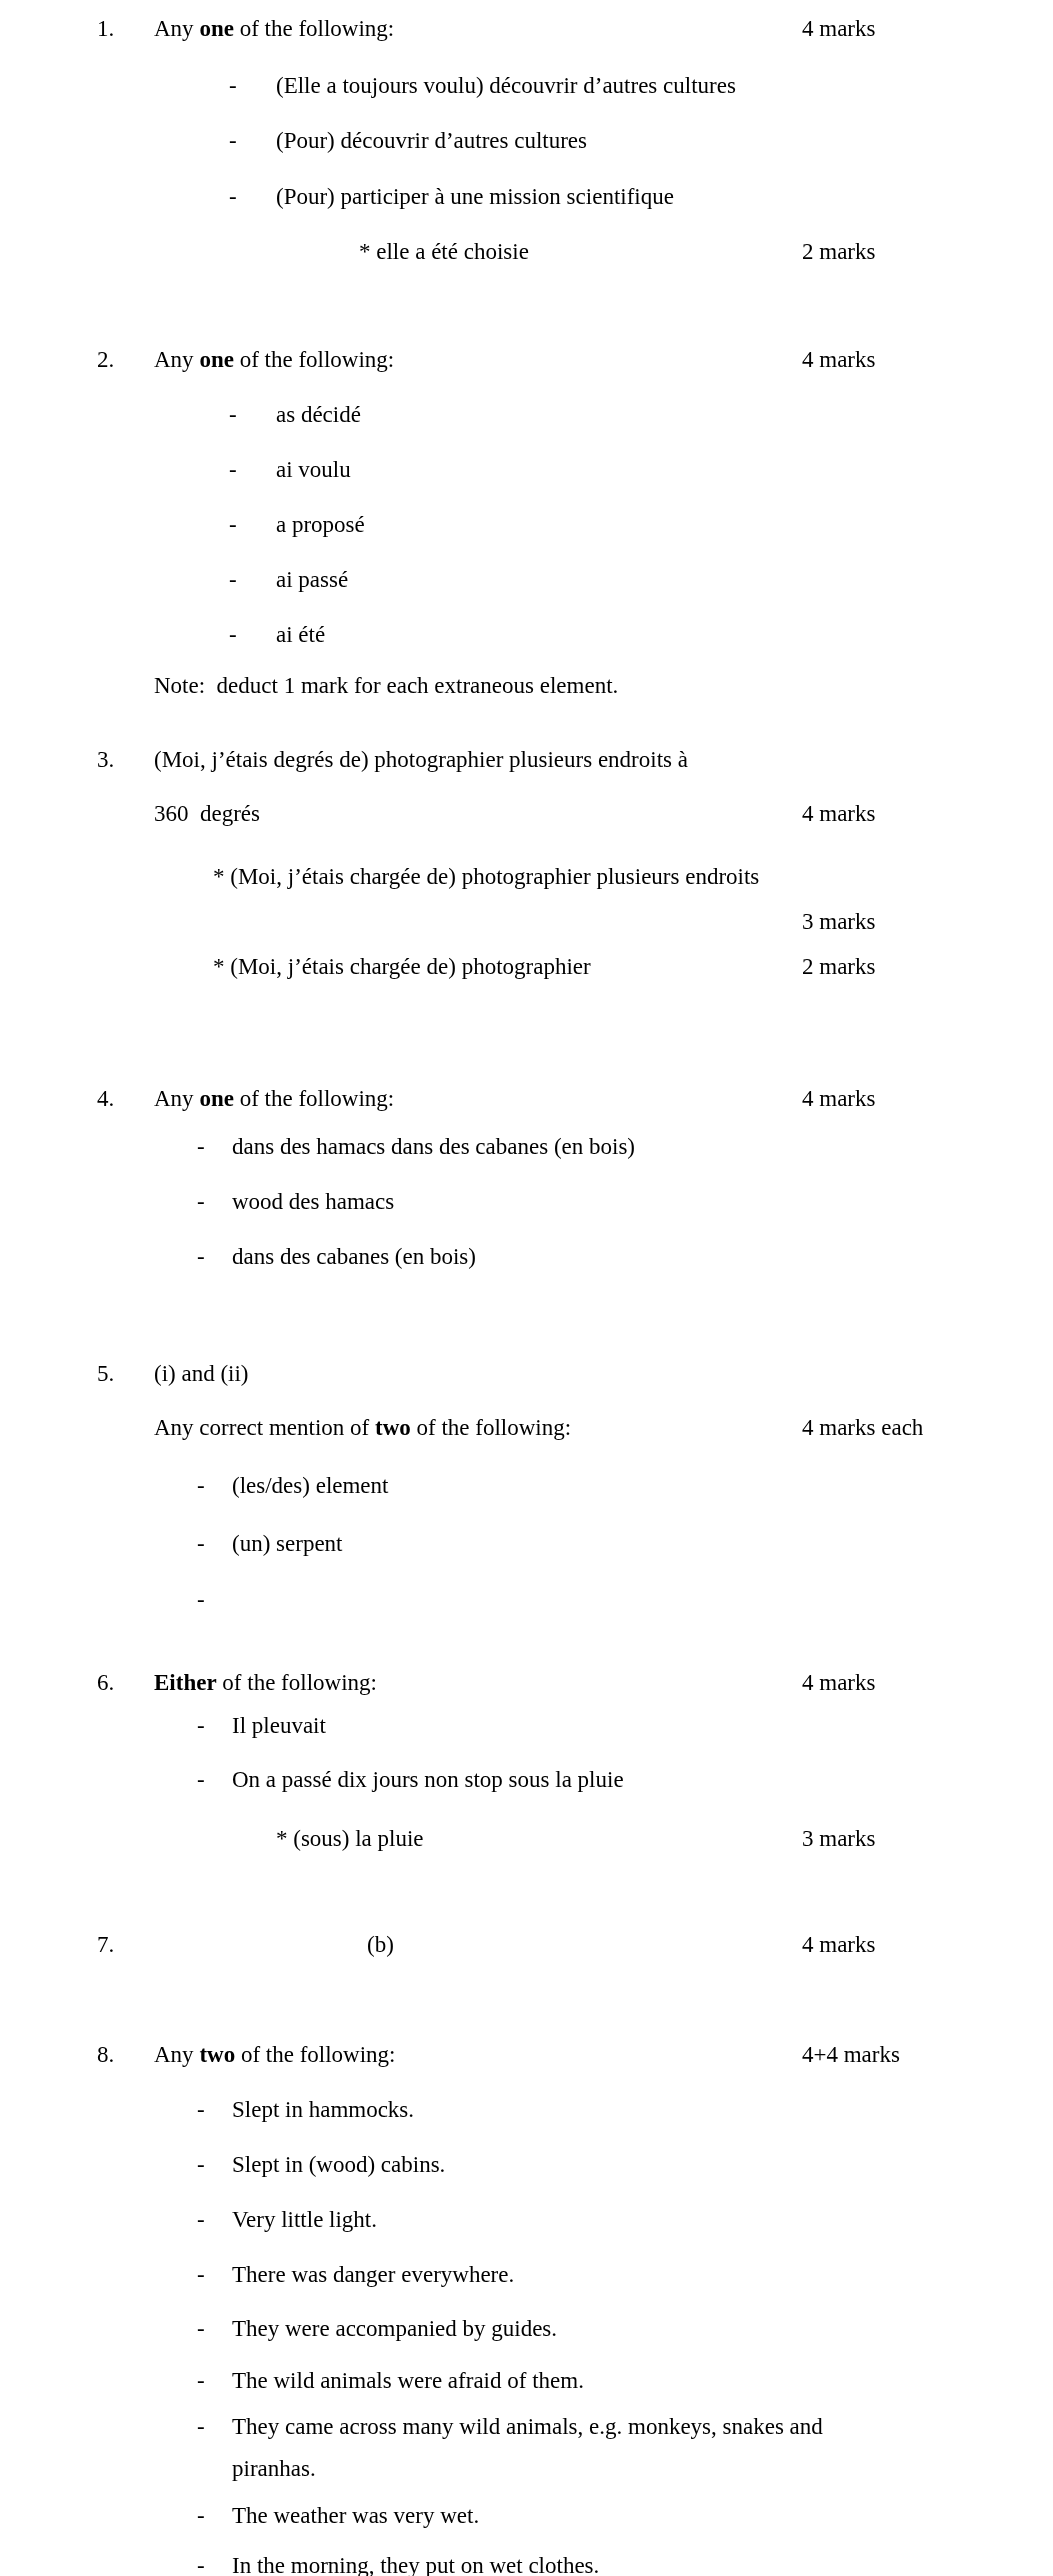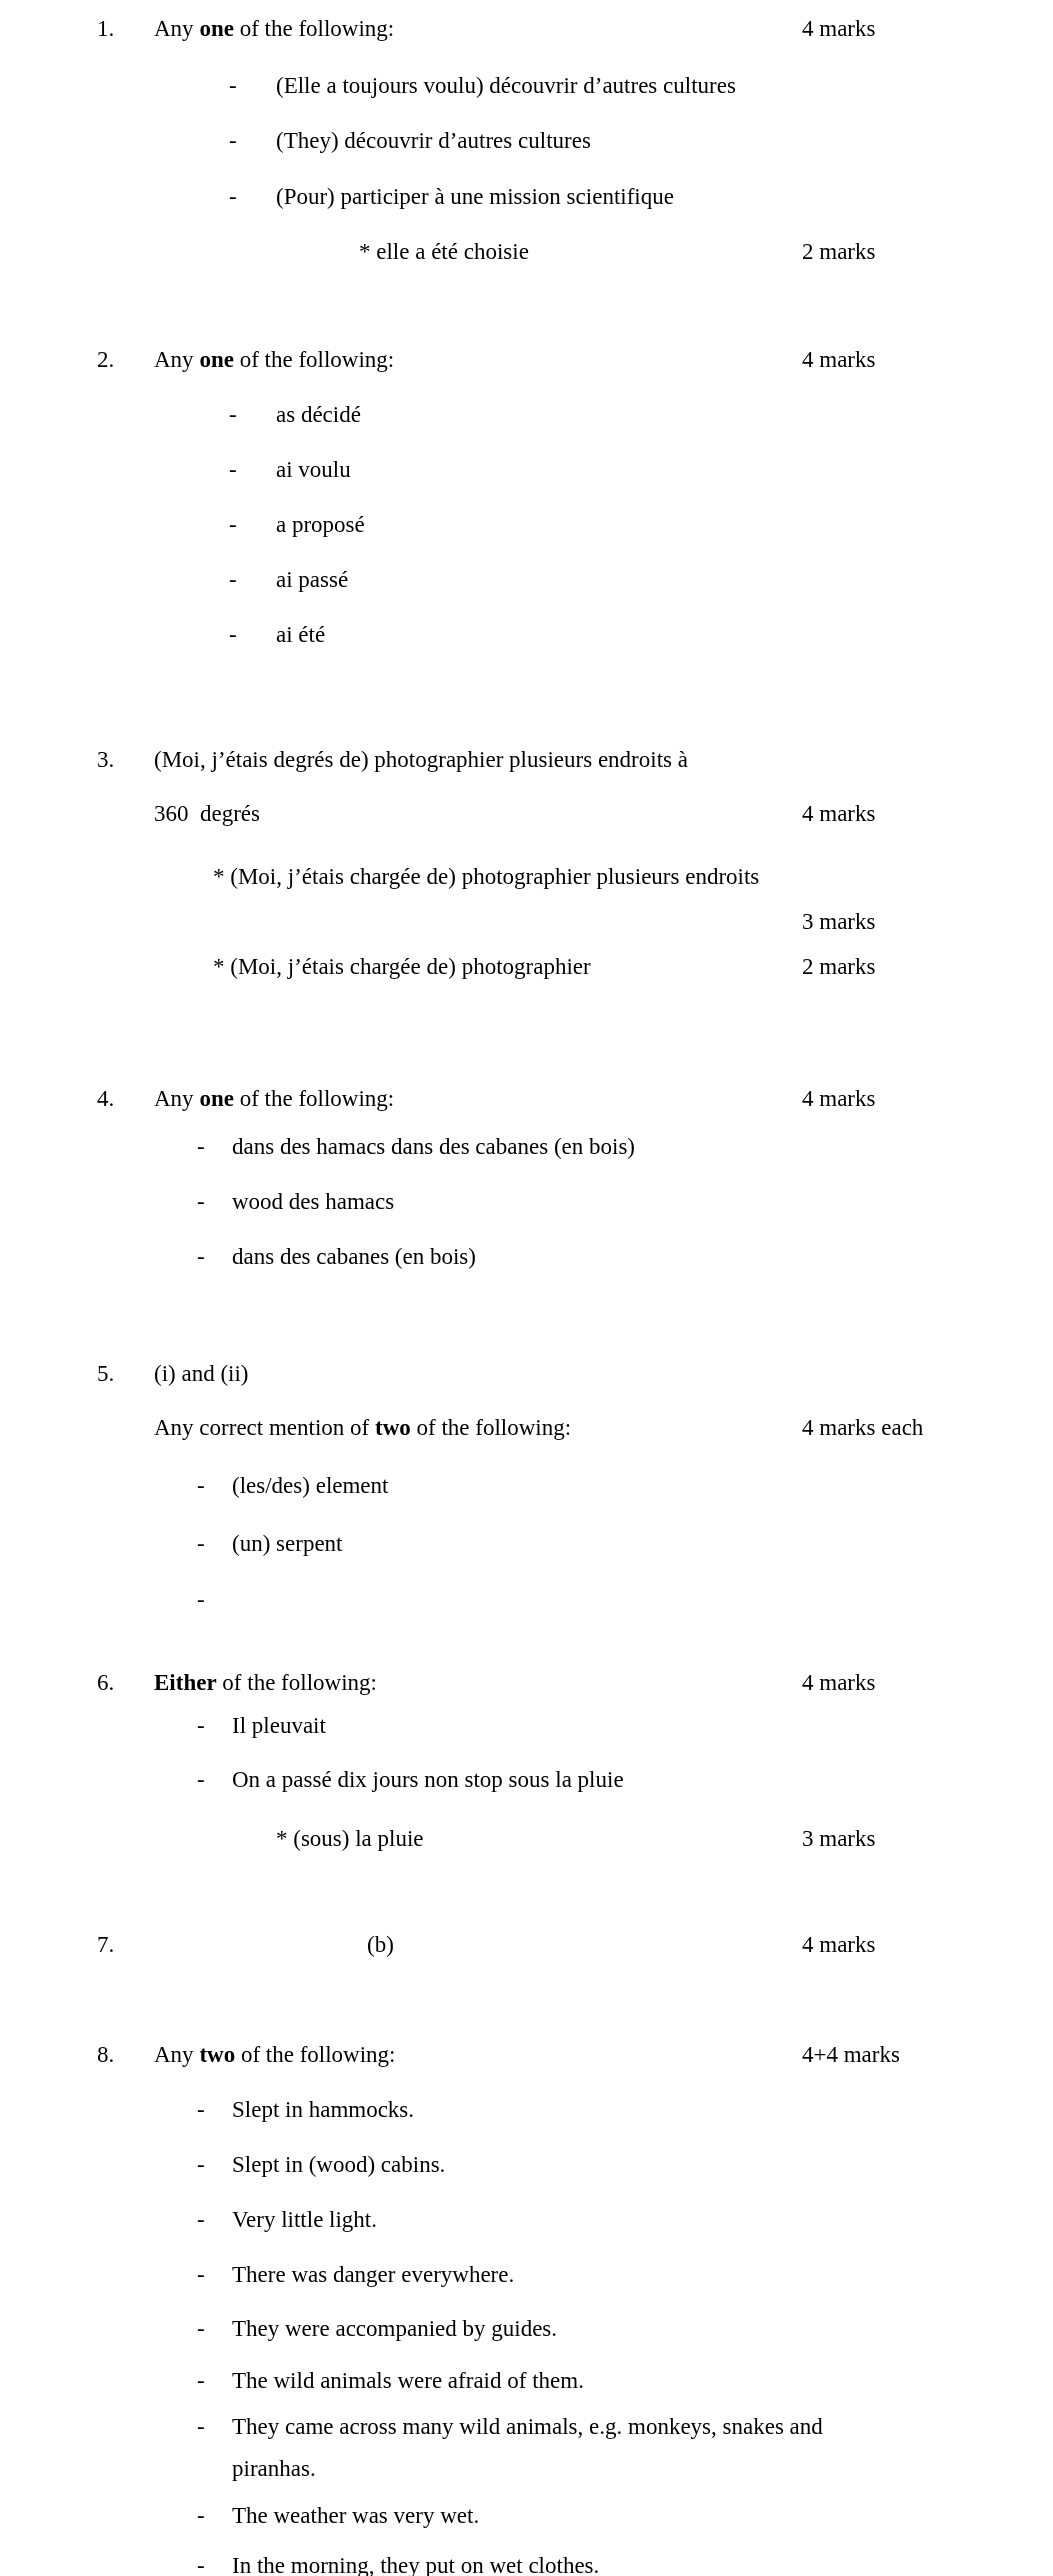--- a/index.html
+++ b/index.html
@@ -41,21 +41,21 @@
 
 <div class="page">
 
   <span class="t x-num" style="top:15px">1.</span>
   <span class="t x-main" style="top:15px"><span>Any </span><b>one</b><span> of the following:</span></span>
   <span class="t x-marks" style="top:15px">4 marks</span>
 
   <span class="t x-dash-w" style="top:72px">-</span>
   <span class="t x-txt-w" style="top:72px">(Elle a toujours voulu) découvrir d’autres cultures</span>
   <span class="t x-dash-w" style="top:127px">-</span>
-  <span class="t x-txt-w" style="top:127px">(They) découvrir d’autres cultures</span>
+  <span class="t x-txt-w" style="top:127px">(Pour) découvrir d’autres cultures</span>
   <span class="t x-dash-w" style="top:183px">-</span>
   <span class="t x-txt-w" style="top:183px">(Pour) participer à une mission scientifique</span>
 
   <span class="t x-star1" style="top:238px">* elle a été choisie</span>
   <span class="t x-marks" style="top:238px">2 marks</span>
 
   <span class="t x-num" style="top:346px">2.</span>
   <span class="t x-main" style="top:346px"><span>Any </span><b>one</b><span> of the following:</span></span>
   <span class="t x-marks" style="top:346px">4 marks</span>
 
@@ -63,20 +63,21 @@
   <span class="t x-txt-w" style="top:401px">as décidé</span>
   <span class="t x-dash-w" style="top:456px">-</span>
   <span class="t x-txt-w" style="top:456px">ai voulu</span>
   <span class="t x-dash-w" style="top:511px">-</span>
   <span class="t x-txt-w" style="top:511px">a proposé</span>
   <span class="t x-dash-w" style="top:566px">-</span>
   <span class="t x-txt-w" style="top:566px">ai passé</span>
   <span class="t x-dash-w" style="top:621px">-</span>
   <span class="t x-txt-w" style="top:621px">ai été</span>
 
+  <span class="t x-main" style="top:672px">Note:  deduct 1 mark for each extraneous element.</span>
 
   <span class="t x-num" style="top:746px">3.</span>
   <span class="t x-main" style="top:746px">(Moi, j’étais degrés de) photographier plusieurs endroits à</span>
   <span class="t x-main" style="top:800px">360  degrés</span>
   <span class="t x-marks" style="top:800px">4 marks</span>
 
   <span class="t x-star3" style="top:863px">* (Moi, j’étais chargée de) photographier plusieurs endroits</span>
   <span class="t x-marks" style="top:908px">3 marks</span>
   <span class="t x-star3" style="top:953px">* (Moi, j’étais chargée de) photographier</span>
   <span class="t x-marks" style="top:953px">2 marks</span>

